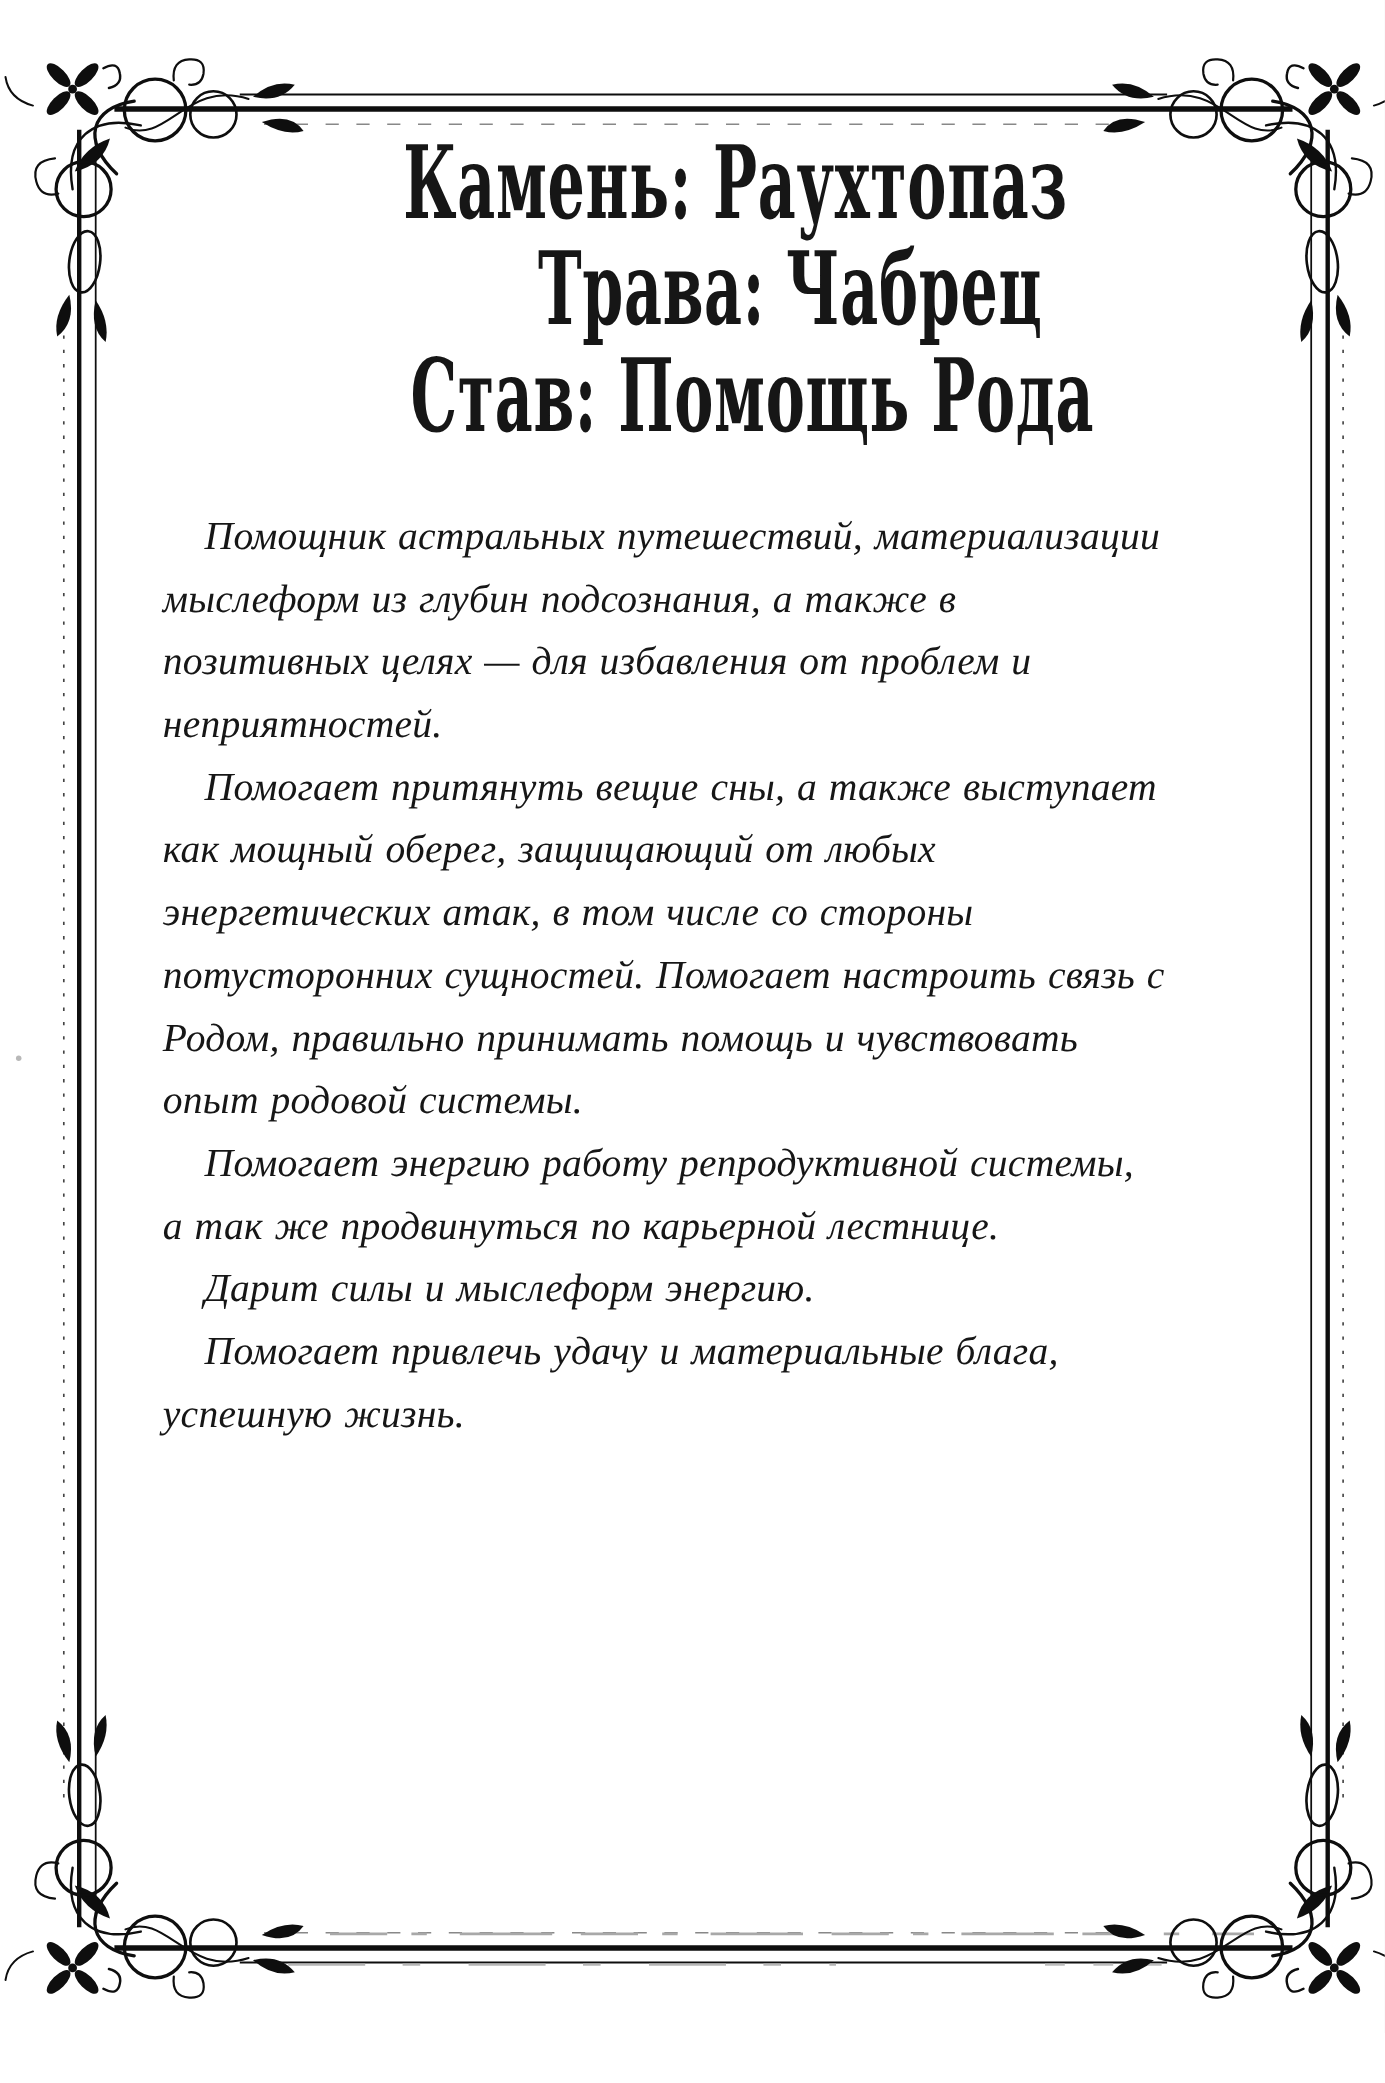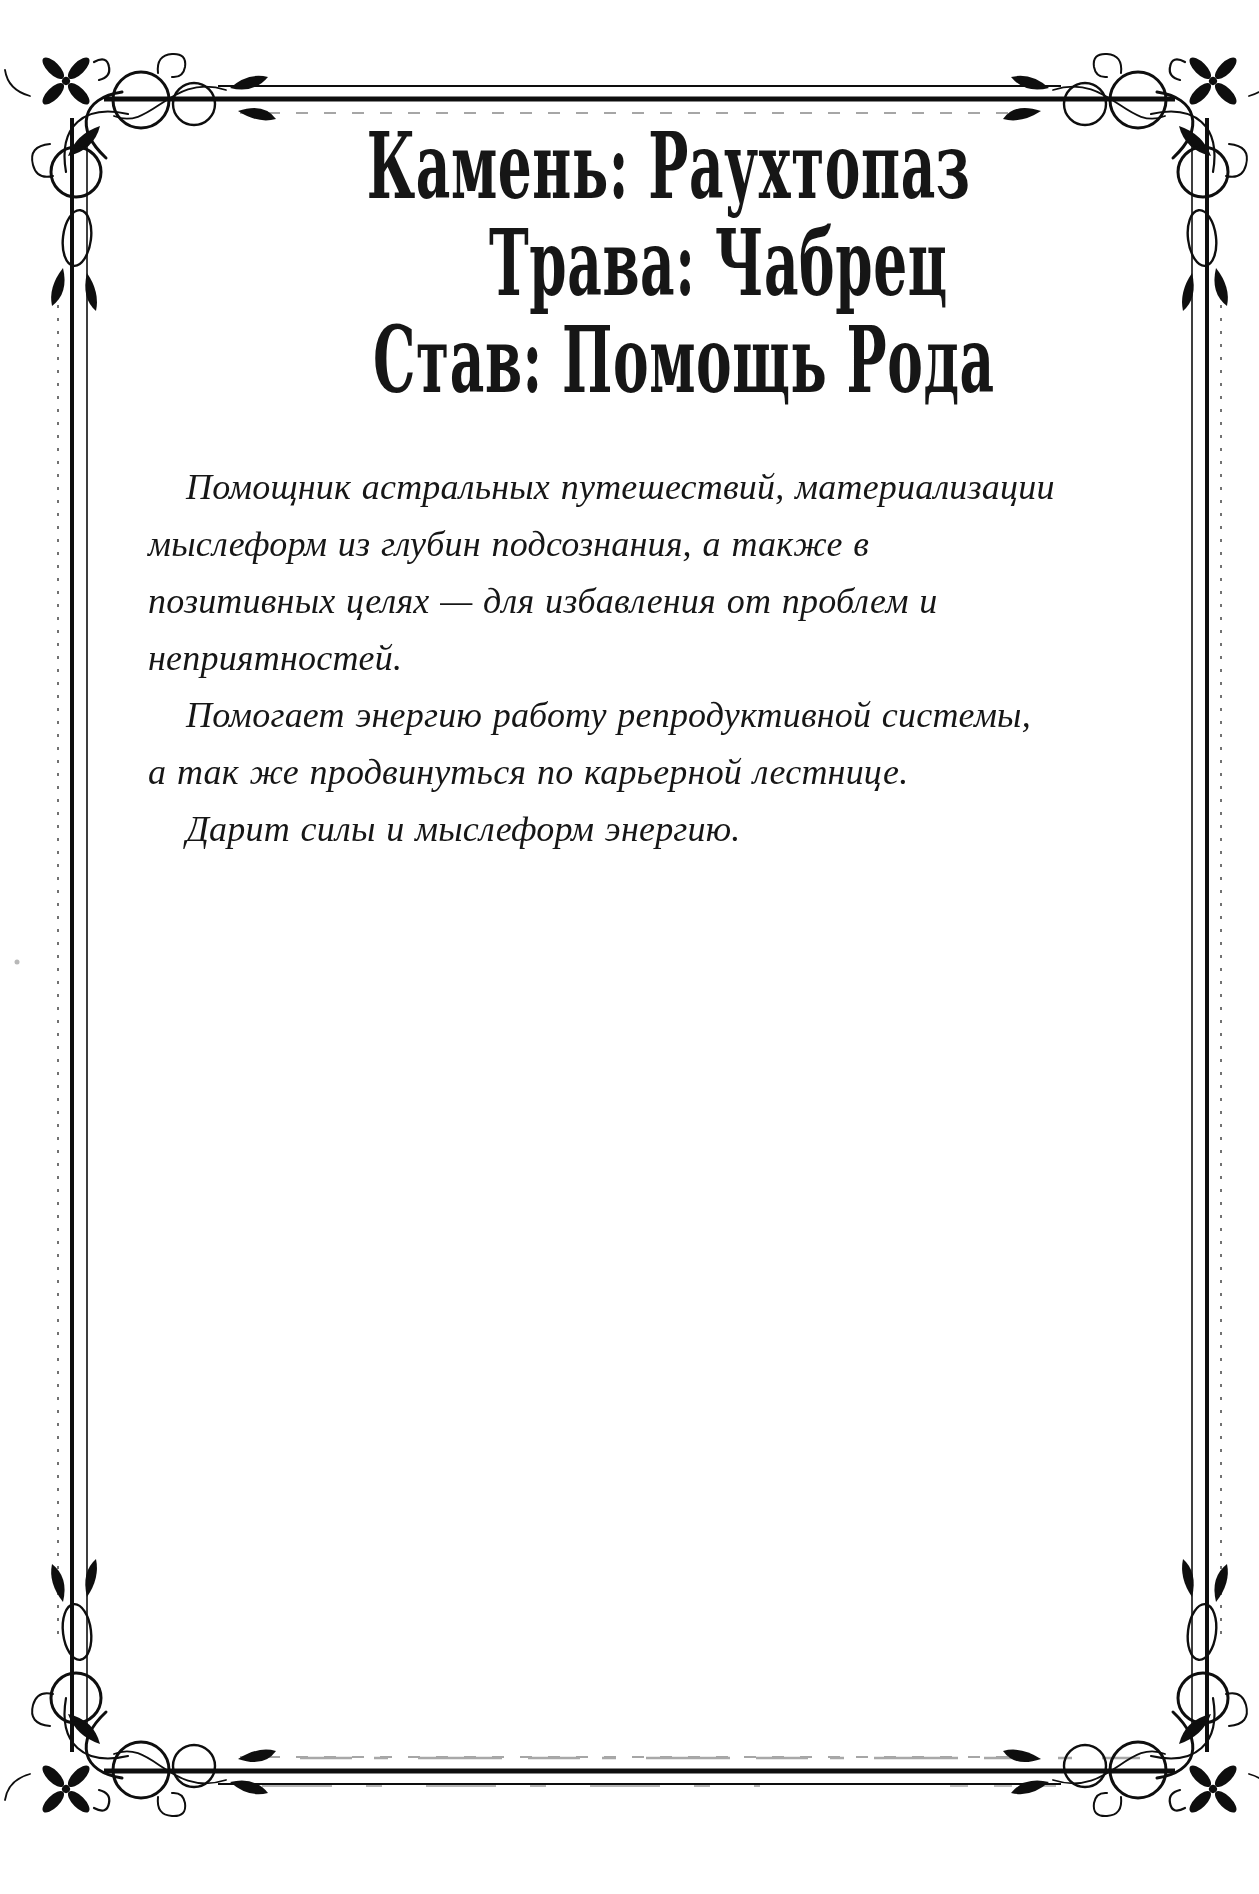--- a/index.html
+++ b/index.html
@@ -136,18 +136,26 @@
       <div class="title-line"><span class="title-text">Камень: Раухтопаз</span></div>
       <div class="title-line"><span class="title-text">Трава: Чабрец</span></div>
       <div class="title-line"><span class="title-text">Став: Помощь Рода</span></div>
     </div>
 
     <div class="body-text">
       <p class="para">Помощник астральных путешествий, материализации
 мыслеформ из глубин подсознания, а также в
 позитивных целях — для избавления от проблем и
 неприятностей.</p>
+      <p class="para">Помогает притянуть вещие сны, а также выступает
+как мощный оберег, защищающий от любых
+энергетических атак, в том числе со стороны
+потусторонних сущностей. Помогает настроить связь с
+Родом, правильно принимать помощь и чувствовать
+опыт родовой системы.</p>
       <p class="para">Помогает энергию работу репродуктивной системы,
 а так же продвинуться по карьерной лестнице.</p>
       <p class="para">Дарит силы и мыслеформ энергию.</p>
+      <p class="para">Помогает привлечь удачу и материальные блага,
+успешную жизнь.</p>
     </div>
   </div>
 </div>
 
 </body></html>

